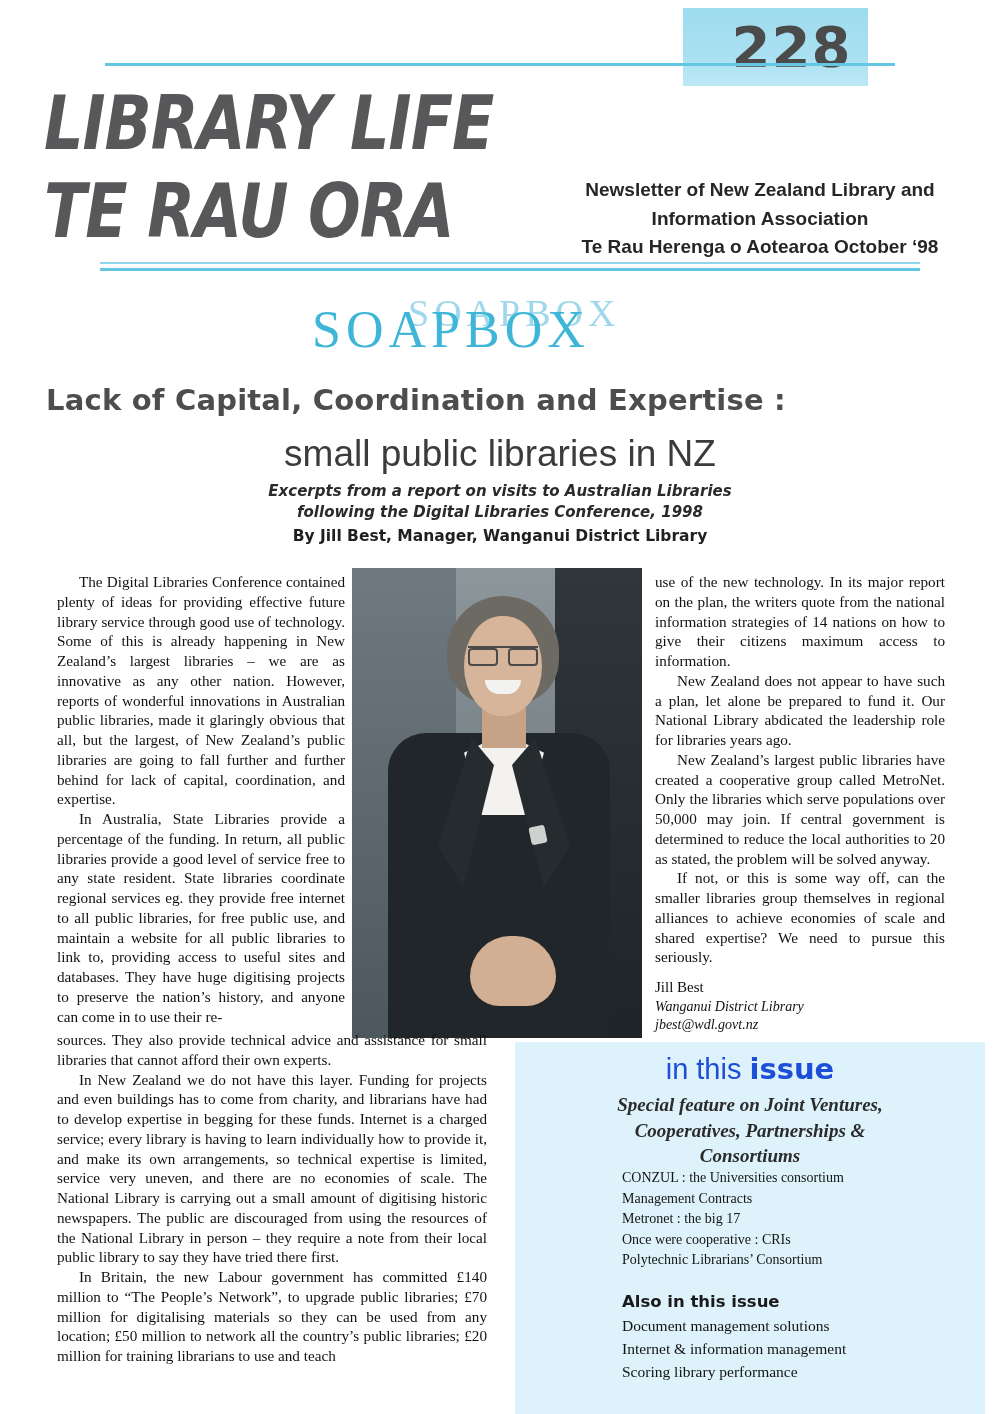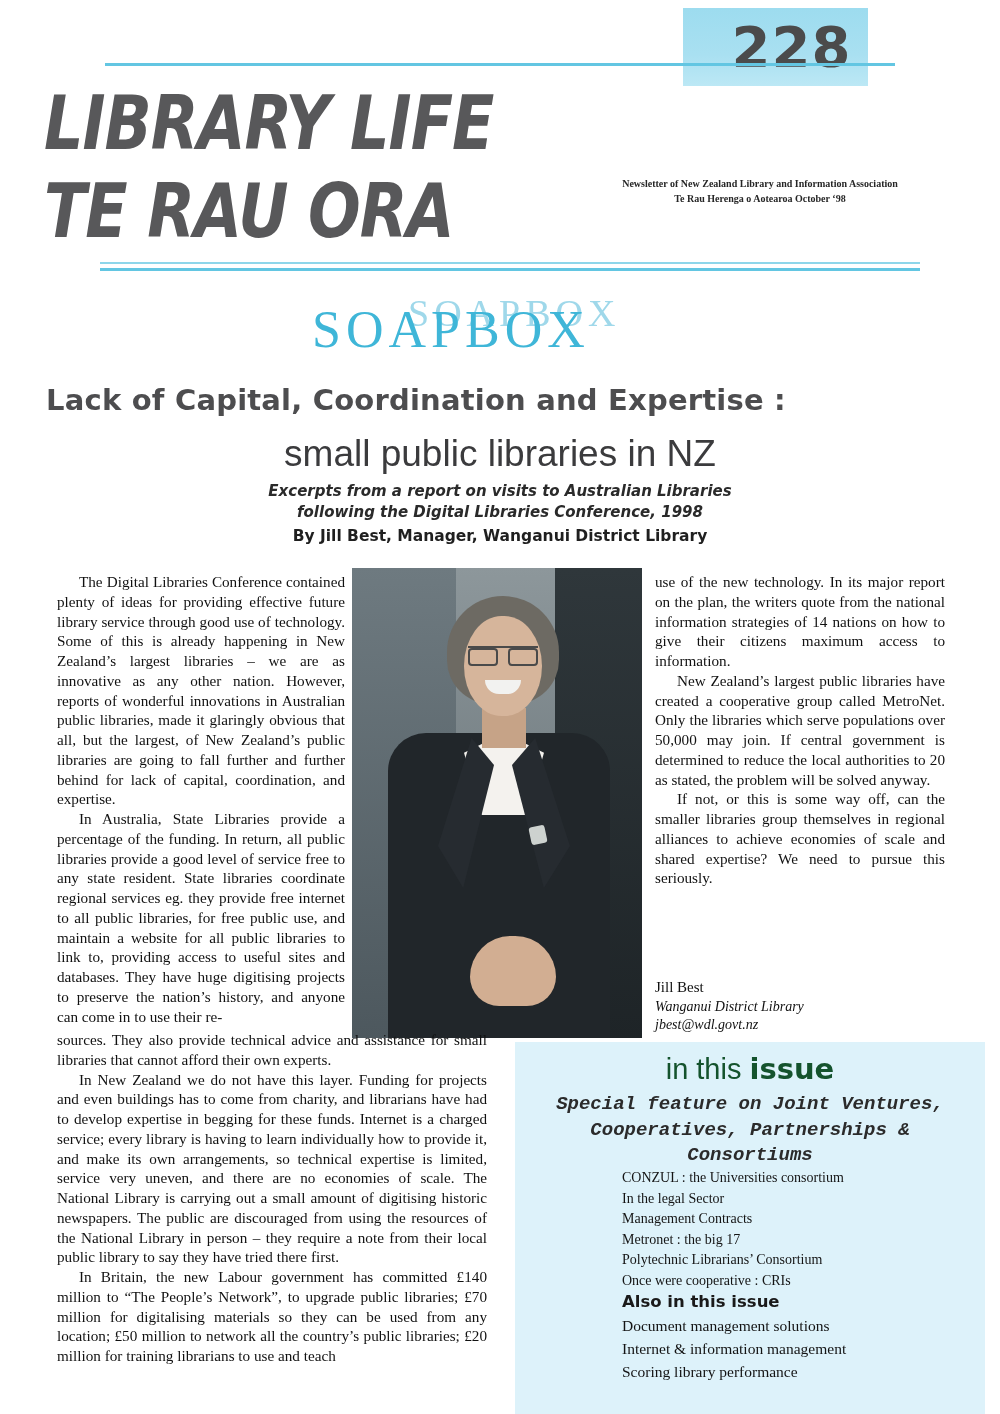--- a/index.html
+++ b/index.html
@@ -73,23 +73,23 @@
     transform-origin: left top;
   }
   .title-line1 { top: 78px; }
   .title-line2 { top: 166px; }
 
   .masthead-sub {
     position: absolute;
     left: 560px; top: 176px;
     width: 400px;
     text-align: center;
-    font-family: Liberation Serif, serif;
-    font-weight: bold;
-    font-size: 10px;
+    font-family: Liberation Sans, sans-serif;
+    font-weight: bold;
+    font-size: 19px;
     line-height: 1.5;
     color: #262626;
   }
 
   
   .soapbox-ghost {
     position: absolute;
     left: 408px; top: 291px;
     font-family: "Liberation Serif", serif;
     font-size: 38px;
@@ -258,32 +258,32 @@
     width: 470px; height: 372px;
     background: #ddf2fa;
   }
   .issue-title {
     position: absolute;
     left: 515px; top: 1052px;
     width: 470px;
     text-align: center;
     font-family: "Liberation Sans", sans-serif;
     font-size: 29px;
-    color: #14532d;
+    color: #1d4ed8;
   }
   .issue-title b {
     font-family: "DejaVu Sans", sans-serif;
     font-weight: bold;
   }
   .issue-feature {
     position: absolute;
     left: 530px; top: 1092px;
     width: 440px;
     text-align: center;
-    font-family: Liberation Mono, monospace;
+    font-family: Liberation Serif, serif;
     font-weight: bold;
     font-style: italic;
     font-size: 19px;
     line-height: 1.35;
     color: #2b2b2b;
   }
   .issue-list {
     position: absolute;
     left: 622px; top: 1168px;
     width: 350px;
@@ -370,45 +370,45 @@
 </div>
 
 <div class="col" id="col-left-wide">
   <p class="first" style="text-indent:0;">sources. They also provide technical advice and assistance for small libraries that cannot afford their own experts.</p>
   <p>In New Zealand we do not have this layer. Funding for projects and even buildings has to come from charity, and librarians have had to develop expertise in begging for these funds. Internet is a charged service; every library is having to learn individually how to provide it, and make its own arrangements, so technical expertise is limited, service very uneven, and there are no economies of scale. The National Library is carrying out a small amount of digitising historic newspapers. The public are discouraged from using the resources of the National Library in person – they require a note from their local public library to say they have tried there first.</p>
   <p>In Britain, the new Labour government has committed £140 million to “The People’s Network”, to upgrade public libraries; £70 million for digitalising materials so they can be used from any location; £50 million to network all the country’s public libraries; £20 million for training librarians to use and teach</p>
 </div>
 
 <div class="col" id="col-right">
   <p class="first" style="text-indent:0;">use of the new technology. In its major report on the plan, the writers quote from the national information strategies of 14 nations on how to give their citizens maximum access to information.</p>
+  <p>New Zealand does not appear to have such a plan, let alone be prepared to fund it. Our National Library abdicated the leadership role for libraries years ago.</p>
   <p>New Zealand’s largest public libraries have created a cooperative group called MetroNet. Only the libraries which serve populations over 50,000 may join. If central government is determined to reduce the local authorities to 20 as stated, the problem will be solved anyway.</p>
   <p>If not, or this is some way off, can the smaller libraries group themselves in regional alliances to achieve economies of scale and shared expertise? We need to pursue this seriously.</p>
 </div>
 
 <div class="sig">
   <div class="name">Jill Best</div>
   <div class="org">Wanganui District Library</div>
   <div class="email">jbest@wdl.govt.nz</div>
 </div>
 
 <div class="issue-panel"></div>
 <div class="issue-title">
   <span>in this </span><b>issue</b>
 </div>
 <div class="issue-feature" style="white-space: pre-line;">Special feature on Joint Ventures,
 Cooperatives, Partnerships &amp;
 Consortiums</div>
 
 <div class="issue-list">
   <div>CONZUL : the Universities consortium</div>
-  <div>In the legal Sector</div>
   <div>Management Contracts</div>
   <div>Metronet : the big 17</div>
+  <div>Once were cooperative : CRIs</div>
   <div>Polytechnic Librarians’ Consortium</div>
-  <div>Once were cooperative : CRIs</div>
 </div>
 
 <div class="issue-also-title">Also in this issue</div>
 <div class="issue-also-list">
   <div>Document management solutions</div>
   <div>Internet &amp; information management</div>
   <div>Scoring library performance</div>
 </div>
 
 </body></html>

